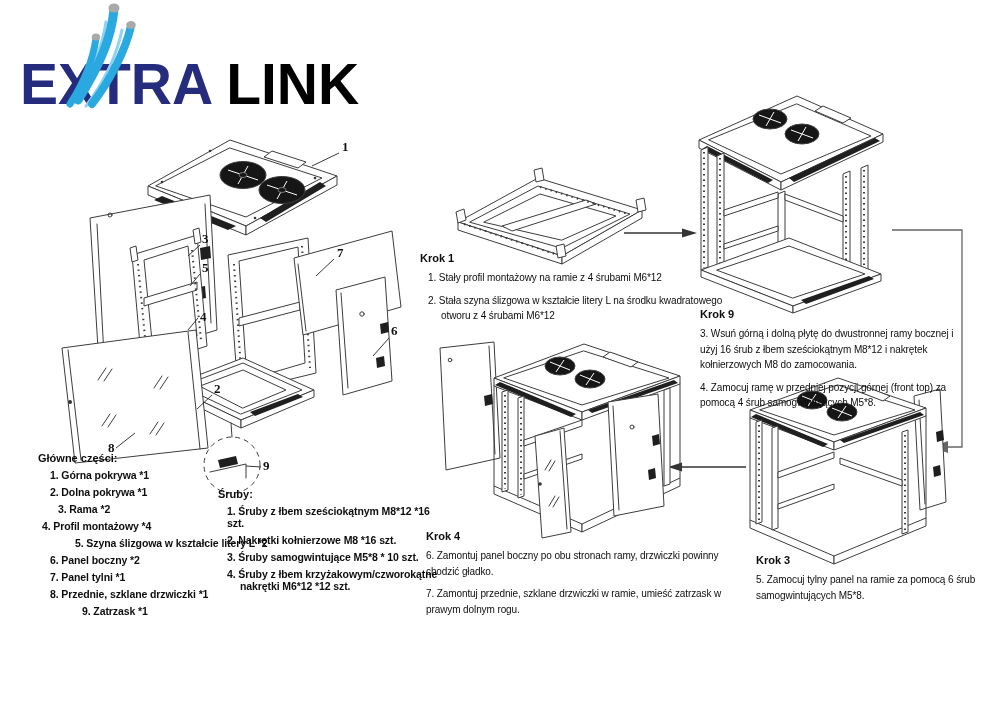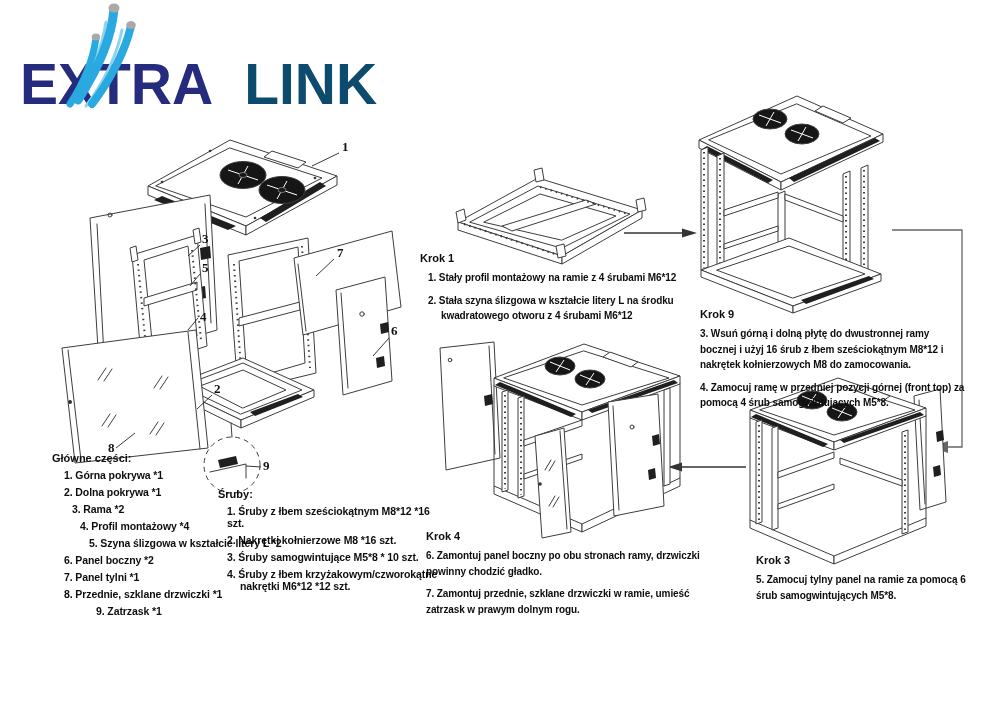--- a/index.html
+++ b/index.html
@@ -7,40 +7,40 @@
     width:1000px;height:707px;position:relative;overflow:hidden;
     background:#ffffff;color:#0d0d0d;
     font-family:"Liberation Sans",sans-serif;
   }
   .abs{position:absolute;}
   svg.art{position:absolute;overflow:visible;}
 
   
   .logo-text{left:20px;top:56px;font-size:57px;font-weight:bold;white-space:nowrap;line-height:1;}
   .brand-extra{color:#252b7d;}
-  .brand-link{color:#0c4a6e;margin-left:31px;}
+  .brand-link{color:#000000;margin-left:13px;}
 
   
   .ln{stroke:#3d3d3d;stroke-width:1;fill:none;stroke-linejoin:round;stroke-linecap:round;}
   .pnl{stroke:#3d3d3d;stroke-width:1;fill:#ffffff;stroke-linejoin:round;}
   .drk{fill:#1f1f1f;stroke:none;}
   .holes{stroke:#3d3d3d;stroke-width:2;stroke-dasharray:1.5,4;fill:none;}
   .fanb{stroke:#ffffff;stroke-width:1;}
   .plabel{font-family:"Liberation Serif",serif;font-weight:bold;font-size:13px;fill:#111;}
   .leader{stroke:#222;stroke-width:0.9;fill:none;}
   .arrowln{stroke:#333;stroke-width:1.3;fill:none;}
   .elbowln{stroke:#666;stroke-width:1.3;fill:none;}
 
   
   .list-title{font-size:11px;font-weight:bold;}
   .list-item{font-size:10.5px;font-weight:bold;margin-top:5px;letter-spacing:-0.1px;}
   .step-title{font-size:11px;font-weight:bold;margin-bottom:6px;}
-  .step p{font-size:10px;font-weight:bold;margin:0 0 7px 0;line-height:1.55;letter-spacing:-0.1px;}
+  .step p{font-size:10px;font-weight:normal;margin:0 0 7px 0;line-height:1.55;letter-spacing:-0.1px;}
   .hang{padding-left:13px;text-indent:-13px;}
-  .parts{left:52px;top:452px;width:250px;}
+  .parts{left:38px;top:452px;width:250px;}
   .screws{left:218px;top:488px;width:228px;}
   .step1{left:420px;top:252px;width:308px;}
   .step2{left:700px;top:308px;width:268px;}
   .step3{left:756px;top:554px;width:225px;}
   .step4{left:426px;top:530px;width:300px;}
 </style>
 </head>
 <body>
 
 <div class="abs logo-text">
@@ -346,21 +346,21 @@
     <polygon class="drk" points="220,100 227,98 228,108 221,110"></polygon>
     <polygon class="drk" points="216,134 223,132 224,142 217,144"></polygon>
   </g>
 </svg>
 
 <section class="abs parts">
   <div class="list-title">Główne części:</div>
   <div class="list-item" style="margin-left:12px;">1. Górna pokrywa *1</div>
   <div class="list-item" style="margin-left:12px;">2. Dolna pokrywa *1</div>
   <div class="list-item" style="margin-left:20px;">3. Rama *2</div>
-  <div class="list-item" style="margin-left:28px;">4. Profil montażowy *4</div>
+  <div class="list-item" style="margin-left:4px;">4. Profil montażowy *4</div>
   <div class="list-item" style="margin-left:29px;padding-left:8px;">5. Szyna ślizgowa w kształcie litery L *2</div>
   <div class="list-item" style="margin-left:12px;">6. Panel boczny *2</div>
   <div class="list-item" style="margin-left:12px;">7. Panel tylni *1</div>
   <div class="list-item" style="margin-left:12px;">8. Przednie, szklane drzwiczki *1</div>
   <div class="list-item" style="margin-left:12px;padding-left:32px;">9. Zatrzask *1</div>
 </section>
 
 <section class="abs screws">
   <div class="list-title">Śruby:</div>
   <div class="list-item" style="margin-left:9px;">1. Śruby z łbem sześciokątnym M8*12  *16 szt.</div>

